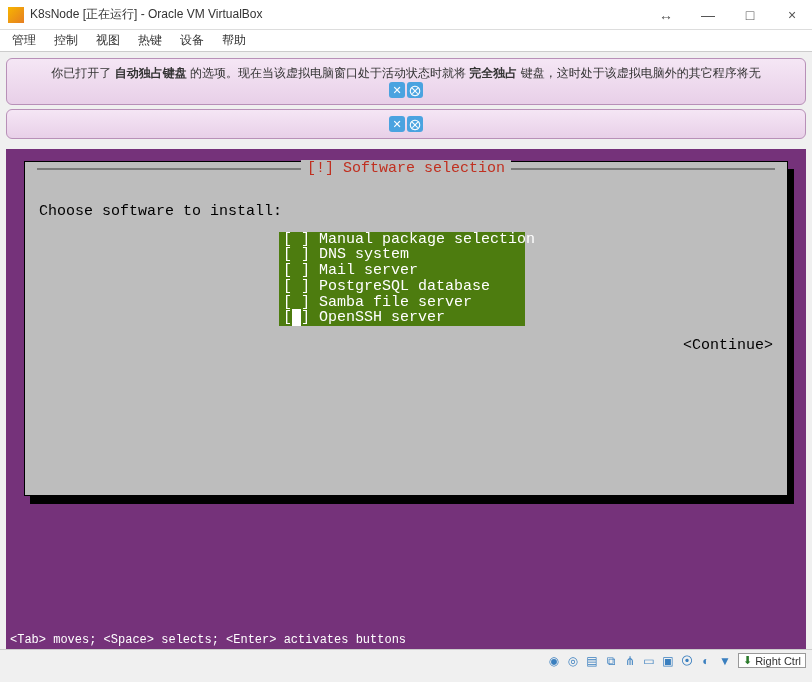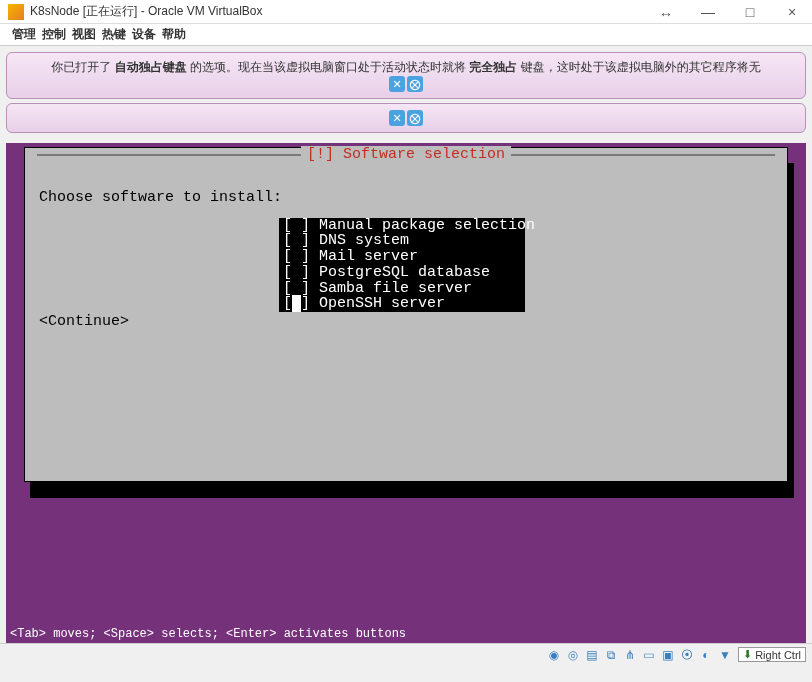--- a/index.html
+++ b/index.html
@@ -1,41 +1,41 @@
 <!DOCTYPE html>
 <html><head>
 <meta charset="utf-8">
 <style>
 * { margin: 0; padding: 0; box-sizing: border-box; }
 body { font-family: "Segoe UI", Tahoma, sans-serif; font-size: 12px; background: #f0f0f0; width: 812px; height: 682px; overflow: hidden; }
-.titlebar { height: 24px; background: #fff; display: flex; align-items: center; padding: 0 8px; border-bottom: 1px solid #ddd; }
+.titlebar { height: 30px; background: #fff; display: flex; align-items: center; padding: 0 8px; border-bottom: 1px solid #ddd; }
 .titlebar .vb-icon { width: 16px; height: 16px; background: linear-gradient(135deg,#f7b500,#e67e22); margin-right: 6px; }
 .titlebar .title { flex: 1; color: #333; font-size: 12px; }
 .titlebar .winbtns { display: flex; gap: 18px; color: #555; font-size: 14px; }
 .titlebar .winbtns span { cursor: default; width: 24px; text-align: center; }
-.menubar { height: 22px; background: #fff; display: flex; align-items: center; padding: 0 12px; gap: 6px; color: #333; font-size: 12px; border-bottom: 1px solid #ccc; font-weight: bold; }
+.menubar { height: 22px; background: #fff; display: flex; align-items: center; padding: 0 12px; gap: 18px; color: #333; font-size: 12px; border-bottom: 1px solid #ccc; }
 .menuitem { cursor: default; }
 .notif-area { padding: 6px; background: #f0f0f0; }
 .notif { background: linear-gradient(#f5e6f5,#e8d0e8); border: 1px solid #b890b8; border-radius: 6px; padding: 6px 8px; margin-bottom: 4px; color: #333; font-size: 12px; display: flex; align-items: center; position: relative; flex-direction: column; }
 .notif-text { flex: 1; white-space: nowrap; overflow: hidden; }
 .notif .bold { font-weight: bold; }
 .notif-icons { display: flex; gap: 2px; }
 .notif-icons .nicon { width: 16px; height: 16px; background: #4aa3e0; border-radius: 3px; display: flex; align-items: center; justify-content: center; color: #fff; font-size: 11px; }
 .vm-screen { background: #000; width: 800px; height: 500px; margin: 0 6px; position: relative; font-family: "Courier New", monospace; font-size: 15px; }
 .purple-bg { position: absolute; inset: 0; background: #75327a; }
-.dialog { position: absolute; left: 18px; top: 4px; right: 18px; height: 335px; background: #bdbdbd; border: 1px solid #000; }
+.dialog { position: absolute; left: 18px; top: 12px; right: 18px; height: 335px; background: #bdbdbd; border: 1px solid #000; }
 .dialog-shadow { position: absolute; left: 24px; top: 20px; right: 12px; height: 335px; background: #000; }
 .dialog-title-line { position: absolute; top: 6px; left: 12px; right: 12px; border-top: 2px solid #7a7a7a; }
 .dialog-title { position: absolute; top: -2px; left: 50%; transform: translateX(-50%); background: #bdbdbd; color: #c03020; padding: 0 6px; font-weight: normal; }
 .dialog-body { position: absolute; top: 26px; left: 14px; right: 14px; color: #000; line-height: 1.05; }
 .dialog-body p { white-space: pre-wrap; }
 .software-list { margin-top: 12px; }
-.software-row { background: #000000; color: #fff; padding: 0 4px; white-space: pre; width: 246px; margin-left: 240px; }
+.software-row { background: #4d7c0f; color: #fff; padding: 0 4px; white-space: pre; width: 246px; margin-left: 240px; }
 .software-row.cursor .bracket-inner { background: #fff; color: #c03020; }
-.continue { text-align: left; margin-top: 2px; color: #000; }
+.continue { text-align: right; margin-top: 12px; color: #000; }
 .helpbar { position: absolute; left: 0; right: 0; bottom: 0; color: #fff; background: #75327a; padding: 2px 4px; font-family: "Courier New", monospace; font-size: 12px; }
 .statusbar { height: 22px; background: #f0f0f0; border-top: 1px solid #ccc; display: flex; align-items: center; justify-content: flex-end; padding: 0 6px; gap: 3px; font-size: 11px; color: #333; }
 .sicon { width: 16px; height: 16px; display: flex; align-items: center; justify-content: center; color: #3a7fbf; font-size: 12px; }
 .rightctrl { border: 1px solid #999; padding: 0 4px; background: #fff; margin-left: 2px; display: flex; align-items: center; gap: 3px; }
 .rightctrl-arrow { color: #2a7a2a; }
 </style>
 </head>
 <body>
 
 <div class="titlebar">

